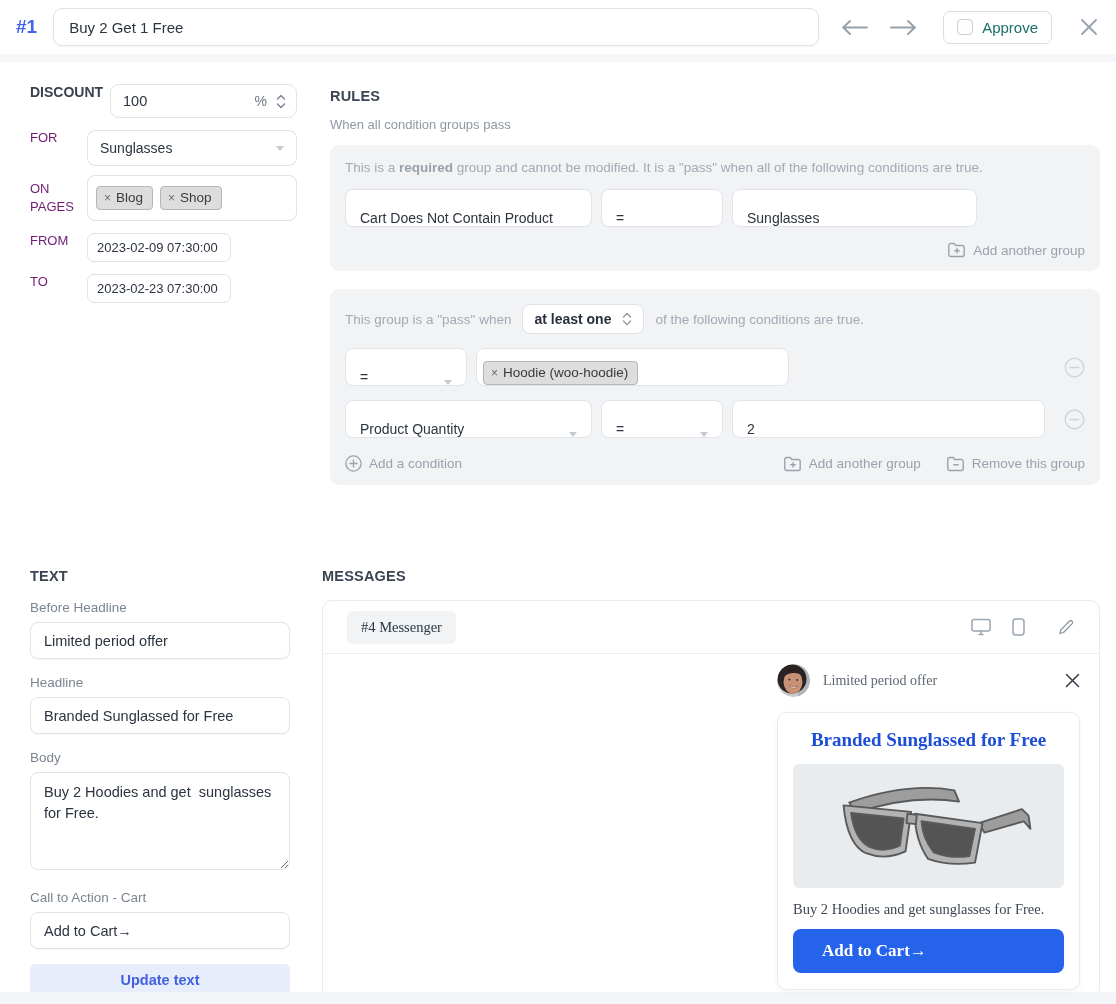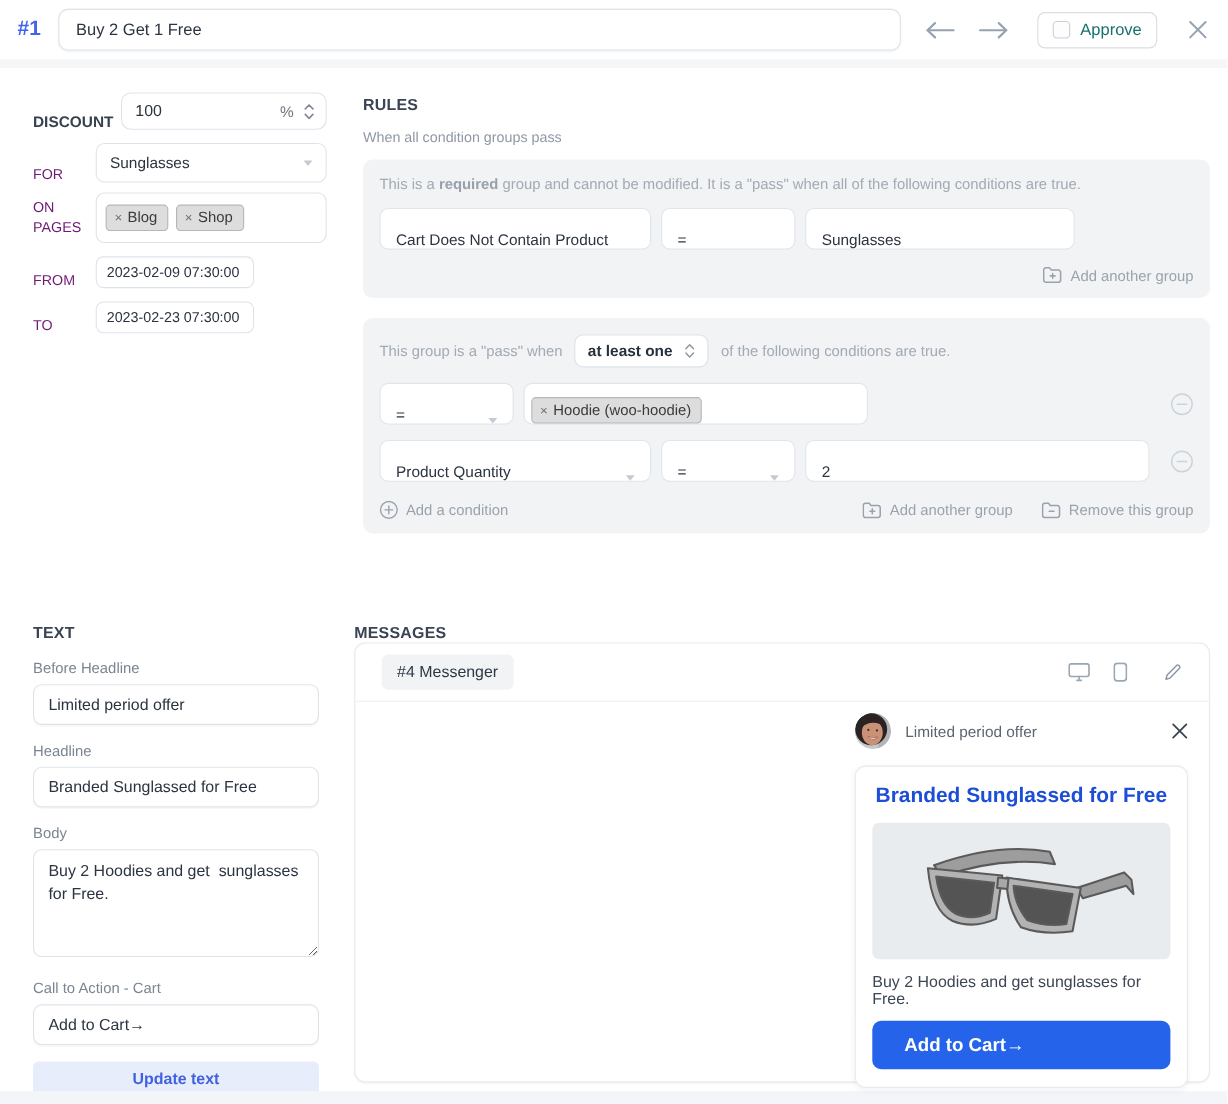--- a/index.html
+++ b/index.html
@@ -29,21 +29,21 @@
     display:flex; align-items:flex-end; padding:0 14px; font-size:14px; color:#2b3440; }
   .caret { width:0; height:0; border-left:4.5px solid transparent; border-right:4.5px solid transparent;
     border-top:5px solid #c4cad2; margin-left:auto; }
   .tag { background:#dddddd; border:1px solid #b6b6b6; border-radius:4px; padding:3px 9px 4px 7px;
     font-size:13.5px; color:#3a3a3a; display:inline-flex; align-items:center; gap:5px; }
   .tag .x { color:#6b6b6b; font-size:12px; }
   .link { display:flex; align-items:center; gap:7px; font-size:13.5px; color:#9aa3ad; cursor:pointer; }
 
   
   .settings { position:absolute; left:30px; top:22px; width:267px; }
-  .srow { display:flex; align-items:flex-end; }
+  .srow { display:flex; align-items:flex-start; }
   .srow .lab { font-size:13px; color:#701a75; }
   .disc-lab { width:80px; font-size:14px; font-weight:600; color:#38414e; }
   .disc-field { flex:1; height:34px; border:1px solid #dfe3e9; border-radius:9px; display:flex;
     align-items:center; padding:0 10px 0 12px; }
   .disc-field input { border:none; outline:none; width:70px; font-size:14.5px; color:#2b3440; font-family:inherit; }
   .disc-unit { margin-left:auto; font-size:14px; color:#6d7683; margin-right:9px; }
   .for-row { margin-top:12px; }
   .for-row .lab, .pages-row .lab, .date-row .lab { width:57px; }
   .for-sel { flex:1; height:36px; border:1px solid #dfe3e9; border-radius:8px; display:flex;
     align-items:center; padding:0 12px; font-size:14px; cursor:pointer; }
@@ -78,22 +78,22 @@
     padding:0 13px; font-size:14.5px; color:#2b3440; font-family:inherit; outline:none;
     box-shadow:0 1px 1px rgba(20,30,50,.03); }
   .f-ta { margin-top:7px; width:100%; height:98px; border:1px solid #dfe3e9; border-radius:8px;
     padding:9px 13px; font-size:14.5px; line-height:1.45; color:#2b3440; font-family:inherit;
     outline:none; resize:both; }
   .update-btn { margin-top:15px; width:100%; height:31px; background:#e8edfb; color:#4161e1;
     border:none; border-radius:5px; font-size:14.5px; font-weight:600; font-family:Liberation Sans, sans-serif; cursor:pointer; }
 
   
   .messages { position:absolute; left:322px; top:506px; width:778px; }
-  .msg-panel { margin-top:0; height:400px; background:#fff; border:1px solid #e7eaee;
-    border-radius:10px; position:relative; box-shadow:0 1px 2px rgba(20,30,50,.04); }
+  .msg-panel { margin-top:16px; height:400px; background:#fff; border:1px solid #e7eaee;
+    border-radius:10px; position:relative; box-shadow:0 1px 2px rgba(20,30,50,.04);font-family:Liberation Serif, serif; }
   .tabbar { height:53px; display:flex; align-items:center; padding:0 24px; border-bottom:1px solid #edf0f3; }
   .msg-chip { background:#f1f3f5; border-radius:6px; padding:8px 14px; font-size:14.5px; color:#2b3947; cursor:pointer; }
   .tab-icons { margin-left:auto; display:flex; align-items:center; gap:21px; }
   .tab-icons .icon { display:flex; cursor:pointer; }
   .pencil-gap { margin-left:11px; }
   .widget { position:absolute; right:19px; top:63px; width:303px; z-index:2; }
   .w-head { display:flex; align-items:center; }
   .avatar { width:33px; height:33px; border-radius:50%; overflow:hidden; flex:none; }
   .w-lab { margin-left:13px; font-size:14px; color:#5c6673; }
   .w-close { margin-left:auto; display:flex; cursor:pointer; }

